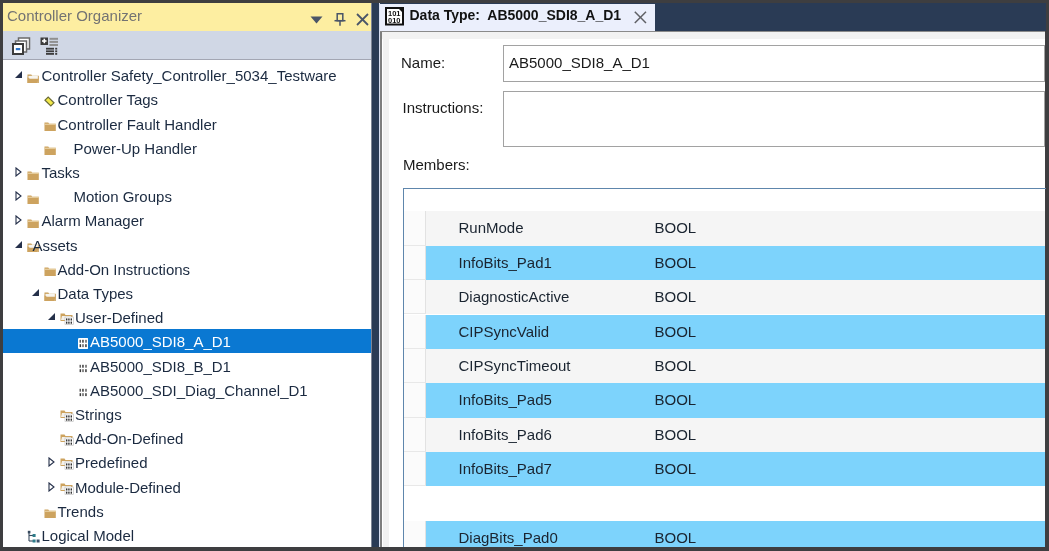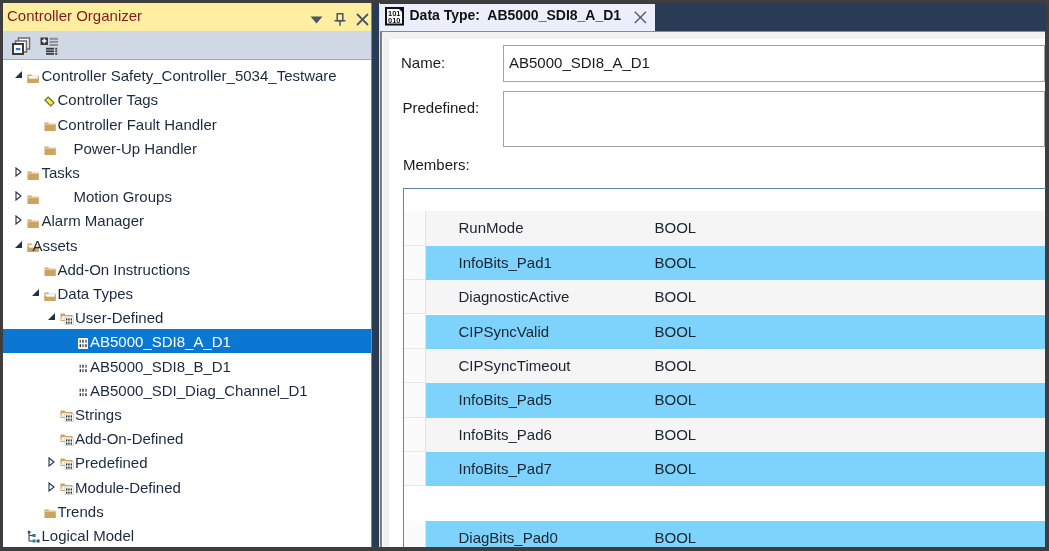--- a/index.html
+++ b/index.html
@@ -1,21 +1,21 @@
 <!DOCTYPE html>
 <html><head>
 <meta charset="utf-8">
 <style>
   html,body{margin:0;padding:0;}
   #root{position:relative;width:1049px;height:551px;background:#3e3e40;font-family:"Liberation Sans",sans-serif;overflow:hidden;}
   .abs{position:absolute;}
   
   #lpanel{left:2.5px;top:2.5px;width:368px;height:546px;background:#fff;border-right:1px solid #7d8494;}
   #lhead{left:0;top:0;width:368px;height:28px;background:#fdeea1;}
-  #lhead .title{position:absolute;left:4.5px;top:0;line-height:25px;font-size:15px;color:#7f1d1d;}
+  #lhead .title{position:absolute;left:4.5px;top:0;line-height:25px;font-size:15px;color:#737373;}
   #ltool{left:0;top:28px;width:368px;height:28.7px;background:#d0d7e5;border-bottom:1px solid #a3a6b3;}
   #ltree{left:0;top:57.7px;width:368px;height:488.3px;background:#fff;}
   .trow{position:absolute;height:24.2px;width:368px;display:flex;align-items:center;font-size:15px;color:#1b2a40;white-space:nowrap;}
   .trow .arr{position:absolute;top:7px;}
   .trow .ico{position:absolute;top:6px;}
   .trow .lbl{position:absolute;top:50%;transform:translateY(-50%);}
   #selbar{left:0;top:269.2px;width:368px;height:23.4px;background:#0a78d2;}
   
   #splitter{left:371.5px;top:2.5px;width:7px;height:546px;background:#2a3b55;}
   #tabbar{left:371.5px;top:2.5px;width:674.5px;height:28px;background:#2a3b55;}
@@ -353,21 +353,21 @@
   <svg class="abs" style="left:633.5px;top:10.5px" width="13" height="13" viewBox="0 0 13 13">
       <g stroke="#5f6065" stroke-width="1.5">
         <line x1="0.8" y1="0.8" x2="12" y2="12"></line>
         <line x1="12" y1="0.8" x2="0.8" y2="12"></line>
       </g>
     </svg>
   <div class="abs flabel" style="left:401px;top:46px;width:100px;height:34.5px;line-height:34.5px;">Name:</div>
   <div class="abs" id="nameinput">
       <span>AB5000_SDI8_A_D1</span>
     </div>
-  <div class="abs flabel" style="left:402.5px;top:92.5px;width:110px;height:30px;line-height:30px;">Predefined:</div>
+  <div class="abs flabel" style="left:402.5px;top:92.5px;width:110px;height:30px;line-height:30px;">Instructions:</div>
   <div class="abs" id="descinput"></div>
   <div class="abs flabel" style="left:403px;top:155px;width:110px;height:20px;line-height:20px;">Members:</div>
   <div class="abs" id="grid">
   <div class="grow even" style="top:22.3px">
         <div class="rs"></div>
         <span class="c1">RunMode</span>
         <span class="c2">BOOL</span>
       </div>
       <div class="grow odd" style="top:56.7px">
         <div class="rs"></div>

